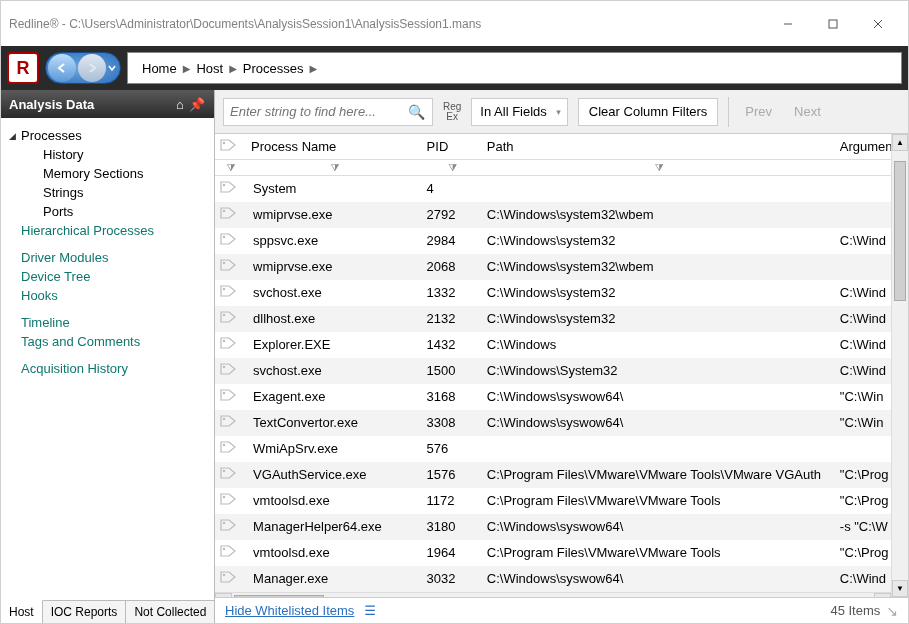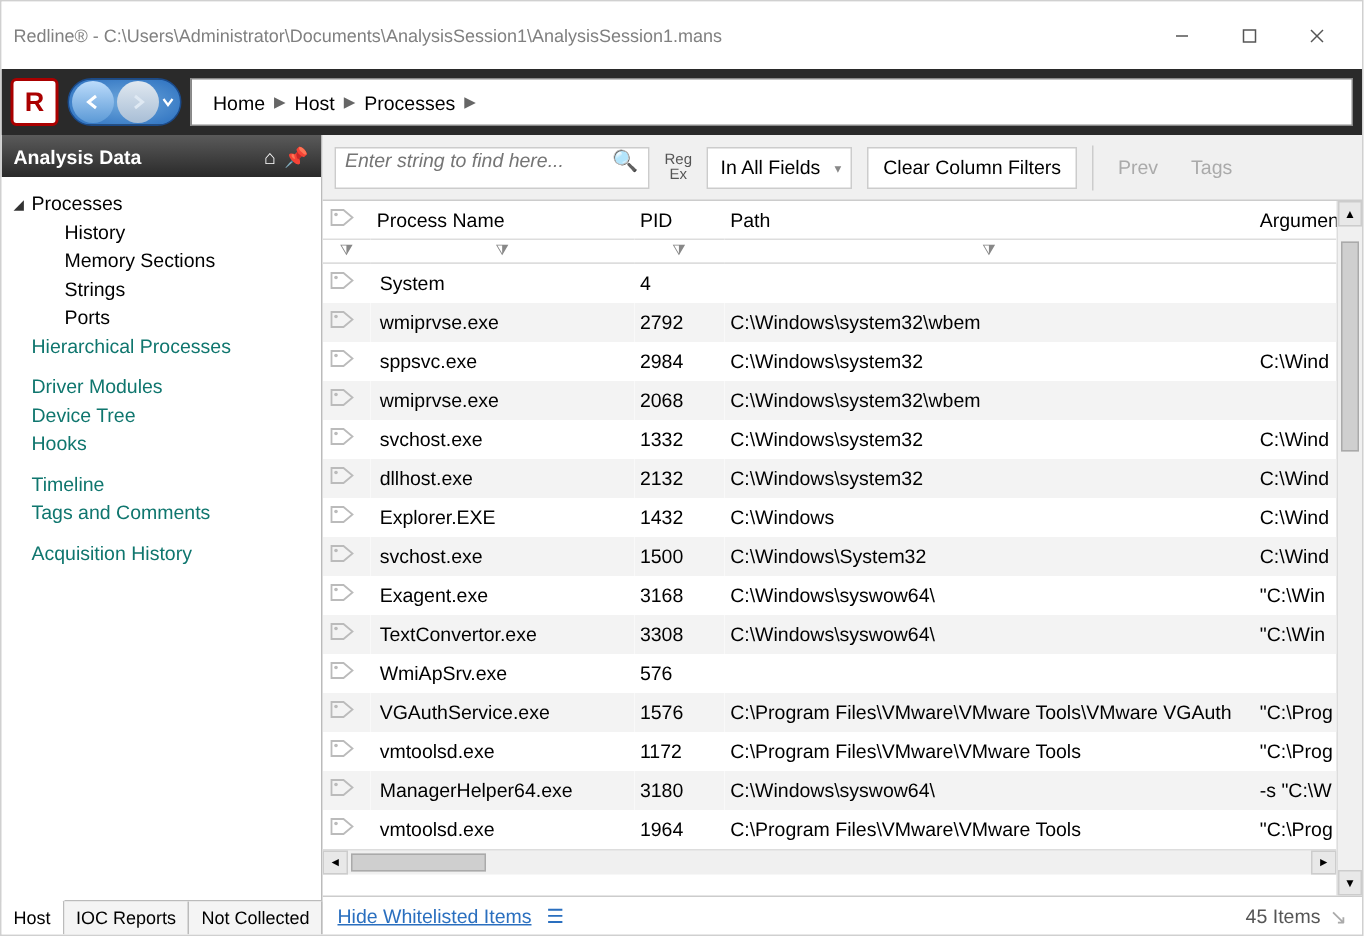--- a/index.html
+++ b/index.html
@@ -36,21 +36,21 @@
 .tree-parent .tri { width: 12px; font-size: 9px; color: #333; }
 .tree-child { padding: 2px 0 2px 34px; cursor: pointer; }
 .tree-sep { height: 8px; }
 .sidebar-tabs { display: flex; border-top: 1px solid #bbb; }
 .sidebar-tab { flex: 0 0 auto; padding: 4px 8px; border-right: 1px solid #bbb; cursor: pointer; font-size: 12px; background: #f4f4f4; }
 .sidebar-tab.active { background: #fff; border-top: 1px solid #fff; margin-top: -1px; }
 
 
 .content { flex: 1; display: flex; flex-direction: column; overflow: hidden; }
 .filter-bar { height: 44px; background: #f0f0f0; display: flex; align-items: center; padding: 0 8px; gap: 10px; border-bottom: 1px solid #ccc; }
-.search-box { width: 210px; height: 28px; border: 1px solid #ccc; background: #fff; display: flex; align-items: flex-start; padding: 0 6px; }
+.search-box { width: 210px; height: 28px; border: 1px solid #ccc; background: #fff; display: flex; align-items: center; padding: 0 6px; }
 .search-box input { border: none; outline: none; flex: 1; font-style: italic; color: #aaa; background: transparent; }
 .search-icon { color: #2a6fbf; font-size: 14px; }
 .regex-label { font-size: 10px; line-height: 10px; color: #555; text-align: center; }
 .field-select { height: 28px; border: 1px solid #ccc; background: #fff; padding: 0 20px 0 8px; display: flex; align-items: center; position: relative; cursor: pointer; }
 .field-select::after { content: "▾"; position: absolute; right: 6px; color: #888; font-size: 9px; }
 .clear-btn { height: 28px; border: 1px solid #ccc; background: #fff; padding: 0 10px; cursor: pointer; }
 .vsep { width: 1px; height: 30px; background: #ccc; }
 .pager-btn { color: #aaa; padding: 0 6px; }
 
 
@@ -186,21 +186,21 @@
         <span class="search-icon">🔍</span>
       </div>
       <div class="regex-label" style="white-space:pre">Reg
 Ex</div>
       <div class="field-select">
           <span>In All Fields</span>
         </div>
       <button class="clear-btn">Clear Column Filters</button>
       <div class="vsep"></div>
       <span class="pager-btn">Prev</span>
-      <span class="pager-btn">Tags</span>
+      <span class="pager-btn">Next</span>
     </div>
 
     <div class="table-wrap">
       <div class="table-inner">
         <table>
           <colgroup>
             <col class="tag-col">
               <col class="name-col">
               <col class="pid-col">
               <col class="path-col">
@@ -369,20 +369,30 @@
               <tr>
                 <td><span class="tag-icon"><svg width="18" height="14">
                       <path d="M2 2 L10 2 L16 7 L10 12 L2 12 Z" fill="none" stroke="#bbb" stroke-width="1.2"></path>
                       <circle cx="5" cy="5" r="1.2" fill="#bbb"></circle>
                     </svg></span></td>
                 <td class="name-cell">vmtoolsd.exe</td>
                 <td class="pid-cell">1964</td>
                 <td>C:\Program Files\VMware\VMware Tools</td>
                 <td>"C:\Prog</td>
               </tr>
+              <tr>
+                <td><span class="tag-icon"><svg width="18" height="14">
+                      <path d="M2 2 L10 2 L16 7 L10 12 L2 12 Z" fill="none" stroke="#bbb" stroke-width="1.2"></path>
+                      <circle cx="5" cy="5" r="1.2" fill="#bbb"></circle>
+                    </svg></span></td>
+                <td class="name-cell"> Manager.exe</td>
+                <td class="pid-cell">3032</td>
+                <td>C:\Windows\syswow64\</td>
+                <td>C:\Wind</td>
+              </tr>
             </tbody>
         </table>
         <div class="scroll-h-row">
           <div class="sh-btn">◄</div>
           <div class="sh-track">
               <div class="sh-thumb"></div>
             </div>
           <div class="sh-btn">►</div>
         </div>
       </div>

